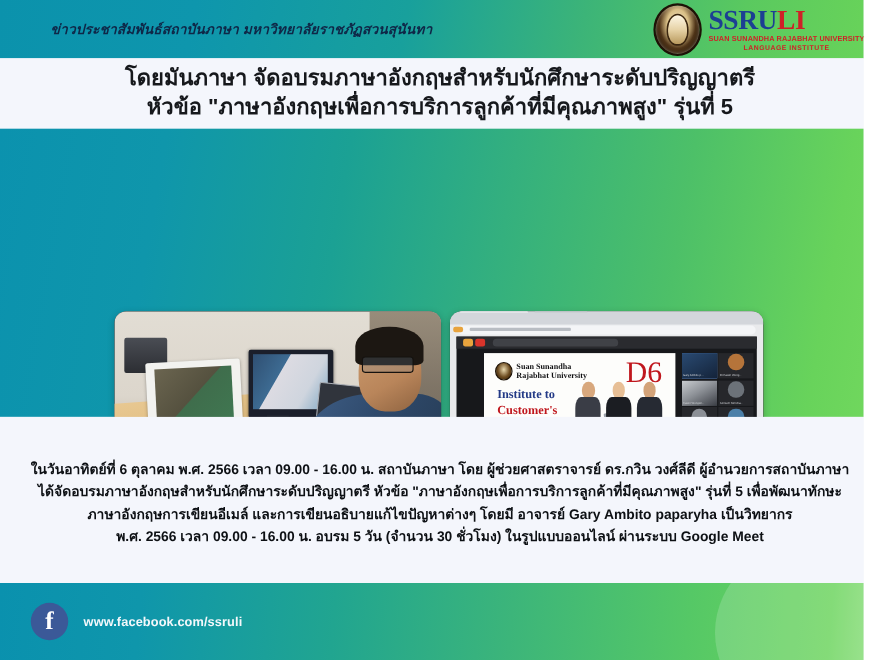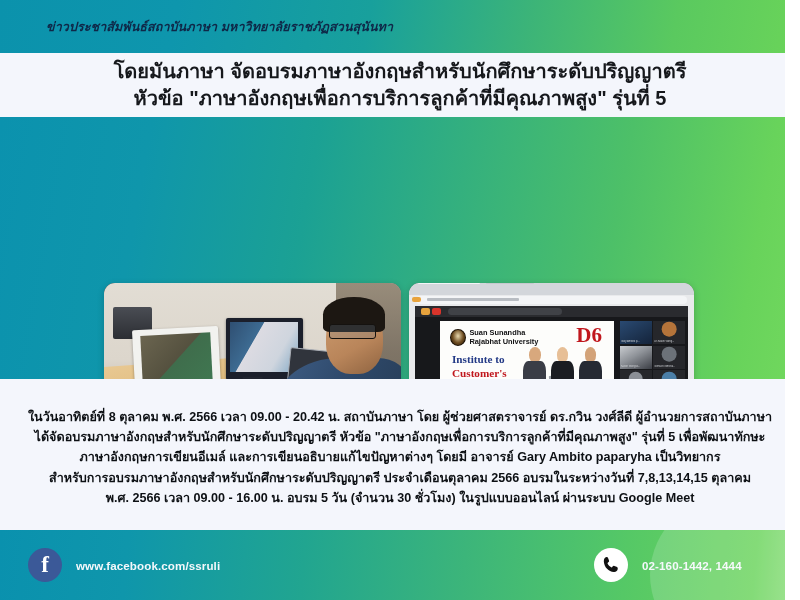--- a/index.html
+++ b/index.html
@@ -259,27 +259,27 @@
     overflow: hidden;
   }
   .slide-seal {
     position: absolute; left: 6%; top: 8%; width: 14px; height: 15px;
     border-radius: 50%;
     background: radial-gradient(ellipse at 50% 40%, #e9d9ae 0%, #6b4a1f 55%, #231505 100%);
     border: 1px solid #1d1206;
   }
   .slide-univ {
     position: absolute; left: 17%; top: 7%;
-    font-family: Liberation Sans, sans-serif;
+    font-family: Liberation Serif, serif;
     font-size: 7.4px; font-weight: 700; color: #121214; line-height: 1.28;
   }
   .slide-d6 {
     position: absolute; right: 7%; top: 4%;
     font-family: "Liberation Serif", "DejaVu Serif", serif;
-    font-size: 21px; font-weight: 700; color: #c0171d; line-height: 1;
+    font-size: 27px; font-weight: 400; color: #c0171d; line-height: 1;
   }
   .slide-head {
     position: absolute; left: 7%; top: 32%;
     font-family: "Liberation Serif", "DejaVu Serif", serif;
     font-size: 11.2px; font-weight: 800; line-height: 1.22;
   }
   .slide-head .l1 { color: #233a86; }
   .slide-head .l2 { color: #c0171d; }
   .slide-head .l3 { color: #233a86; }
   .slide-people {
@@ -457,20 +457,28 @@
   }
 </style>
 </head>
 <body>
 
 <div id="poster">
 
   <div class="header-band">
     <div class="header-kicker">ข่าวประชาสัมพันธ์สถาบันภาษา มหาวิทยาลัยราชภัฏสวนสุนันทา</div>
 
+    <div class="brand-lockup">
+      <div class="seal"></div>
+      <div class="brand-text">
+        <div class="brand-main"><span class="b-blue">SSRU</span><span class="b-red">LI</span></div>
+        <div class="brand-sub1">SUAN SUNANDHA RAJABHAT UNIVERSITY</div>
+        <div class="brand-sub2">LANGUAGE  INSTITUTE</div>
+      </div>
+    </div>
   </div>
 
   <div class="title-band">
     <div class="title-line">โดยมันภาษา จัดอบรมภาษาอังกฤษสำหรับนักศึกษาระดับปริญญาตรี</div>
     <div class="title-line">หัวข้อ "ภาษาอังกฤษเพื่อการบริการลูกค้าที่มีคุณภาพสูง" รุ่นที่ 5</div>
   </div>
 
   <div class="photo-band">
 
     <div class="photo" id="photo-office">
@@ -612,40 +620,31 @@
           <div class="tb-ico" style="left:56%;background:#4a90d9;"></div>
           <div class="tb-ico" style="left:61%;background:#2f8f6a;"></div>
           <div class="tb-ico" style="left:66%;background:#8a6fd1;"></div>
           <div class="tb-ico" style="left:71%;background:#d98f3d;"></div>
         </div>
       </div>
     </div>
   </div>
 
   <div class="body-band">
-    <div class="body-line">ในวันอาทิตย์ที่ 8 ตุลาคม พ.ศ. 2566 เวลา 09.00 - 20.42 น. สถาบันภาษา โดย ผู้ช่วยศาสตราจารย์ ดร.กวิน วงศ์ลีดี ผู้อำนวยการสถาบันภาษา</div>
+    <div class="body-line">ในวันอาทิตย์ที่ 6 ตุลาคม พ.ศ. 2566 เวลา 09.00 - 16.00 น. สถาบันภาษา โดย ผู้ช่วยศาสตราจารย์ ดร.กวิน วงศ์ลีดี ผู้อำนวยการสถาบันภาษา</div>
     <div class="body-line">ได้จัดอบรมภาษาอังกฤษสำหรับนักศึกษาระดับปริญญาตรี หัวข้อ "ภาษาอังกฤษเพื่อการบริการลูกค้าที่มีคุณภาพสูง" รุ่นที่ 5 เพื่อพัฒนาทักษะ</div>
     <div class="body-line">ภาษาอังกฤษการเขียนอีเมล์ และการเขียนอธิบายแก้ไขปัญหาต่างๆ โดยมี อาจารย์ Gary Ambito paparyha เป็นวิทยากร</div>
-    <div class="body-line">สำหรับการอบรมภาษาอังกฤษสำหรับนักศึกษาระดับปริญญาตรี ประจำเดือนตุลาคม 2566 อบรมในระหว่างวันที่ 7,8,13,14,15 ตุลาคม</div>
     <div class="body-line">พ.ศ. 2566 เวลา 09.00 - 16.00 น. อบรม 5 วัน (จำนวน 30 ชั่วโมง) ในรูปแบบออนไลน์ ผ่านระบบ Google Meet</div>
   </div>
 
   <div class="footer-band">
 
     <div class="f-item" id="footer-facebook">
       <div class="f-circle fb-circle">
         <span class="fb-glyph">f</span>
       </div>
       <div class="f-text">www.facebook.com/ssruli</div>
     </div>
 
 
-    <div class="f-item" id="footer-phone">
-      <div class="f-circle phone-circle">
-        <svg width="20" height="20" viewBox="0 0 24 24" aria-hidden="true">
-          <path d="M6.6 2.4c1 0 1.6.5 2 1.5l1 2.6c.3.8.1 1.4-.5 1.9l-1 .8c-.3.3-.4.6-.2 1 .9 2 2.4 3.6 4.4 4.6.4.2.8.1 1-.2l.8-1c.5-.6 1.1-.8 1.9-.5l2.6 1c1 .4 1.5 1 1.5 2 0 2.6-2.1 4.5-4.7 4.3C9 19.9 4.1 15 3.4 8.1 3.2 5.1 4.4 2.4 6.6 2.4z" fill="#111"></path>
-        </svg>
-      </div>
-      <div class="f-text">02-160-1442, 1444</div>
-    </div>
   </div>
 
 </div>
 
 </body></html>

